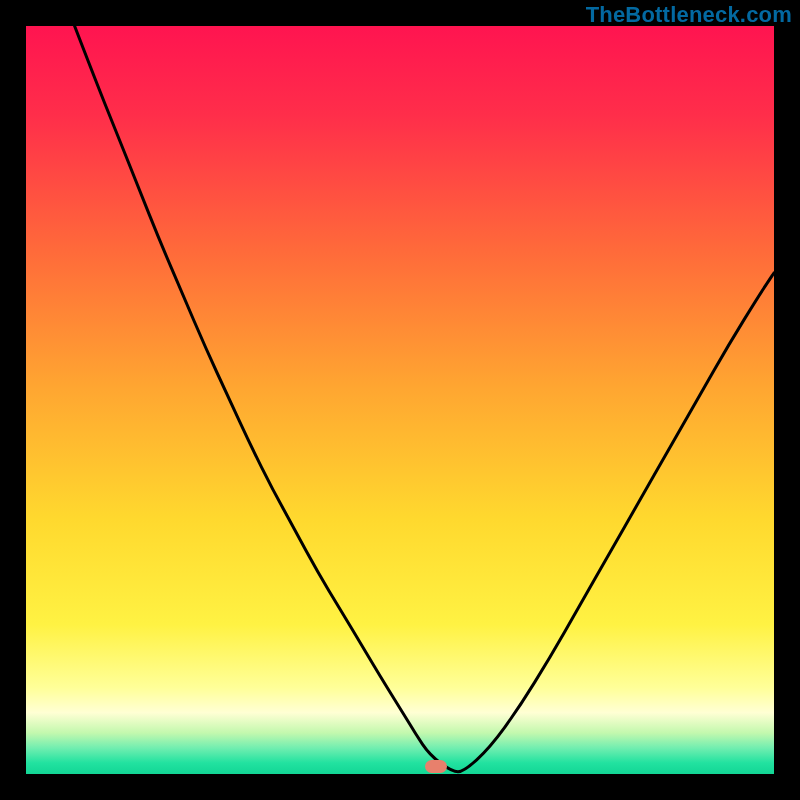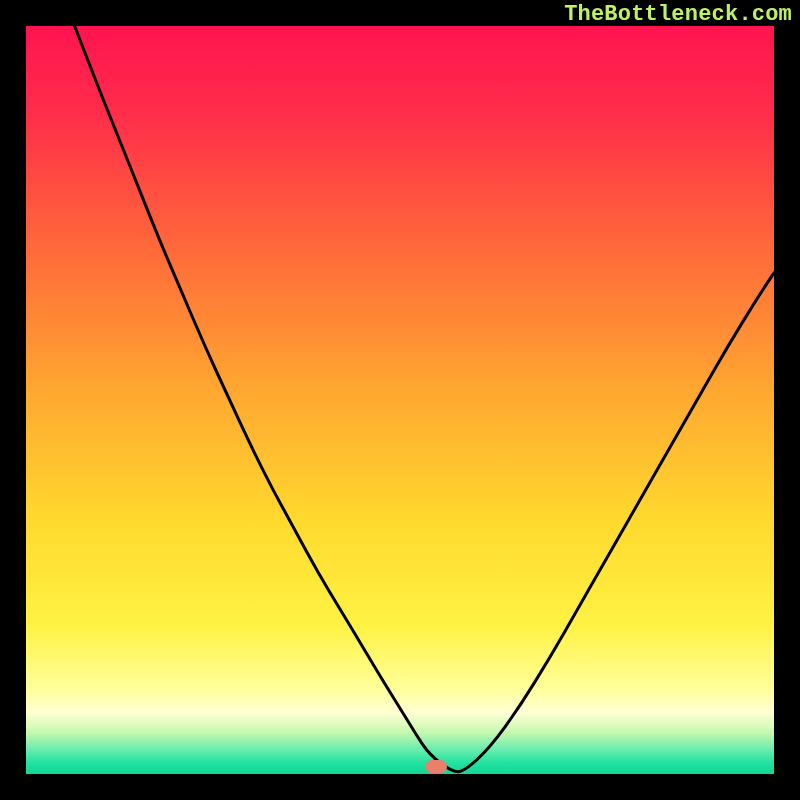--- a/index.html
+++ b/index.html
@@ -41,24 +41,24 @@
     height: 748px;
   }
   .marker {
     position: absolute;
     border-radius: 9px;
   }
   .watermark {
     position: absolute;
     top: 2px;
     right: 8px;
-    font-family: Liberation Mono, monospace;
+    font-family: Liberation Sans, sans-serif;
     font-size: 22px;
     font-weight: 600;
-    color: #bef264;
+    color: #0369a1;
     letter-spacing: 0.2px;
     margin-left: 40px;
   }
 </style>
 </head>
 <body>
 
 <div class="frame">
   <div class="plot">
     <div class="gradient" id="grad" style="background: linear-gradient(rgb(255, 20, 80) 0%, rgb(255, 46, 74) 12%, rgb(255, 106, 58) 30%, rgb(255, 165, 49) 48%, rgb(255, 217, 46) 66%, rgb(255, 242, 67) 80%, rgb(255, 255, 153) 88.5%, rgb(255, 255, 212) 91.8%, rgb(195, 248, 174) 94.5%, rgb(114, 238, 176) 96.5%, rgb(34, 226, 160) 98.5%, rgb(18, 214, 149) 100%);"></div>

